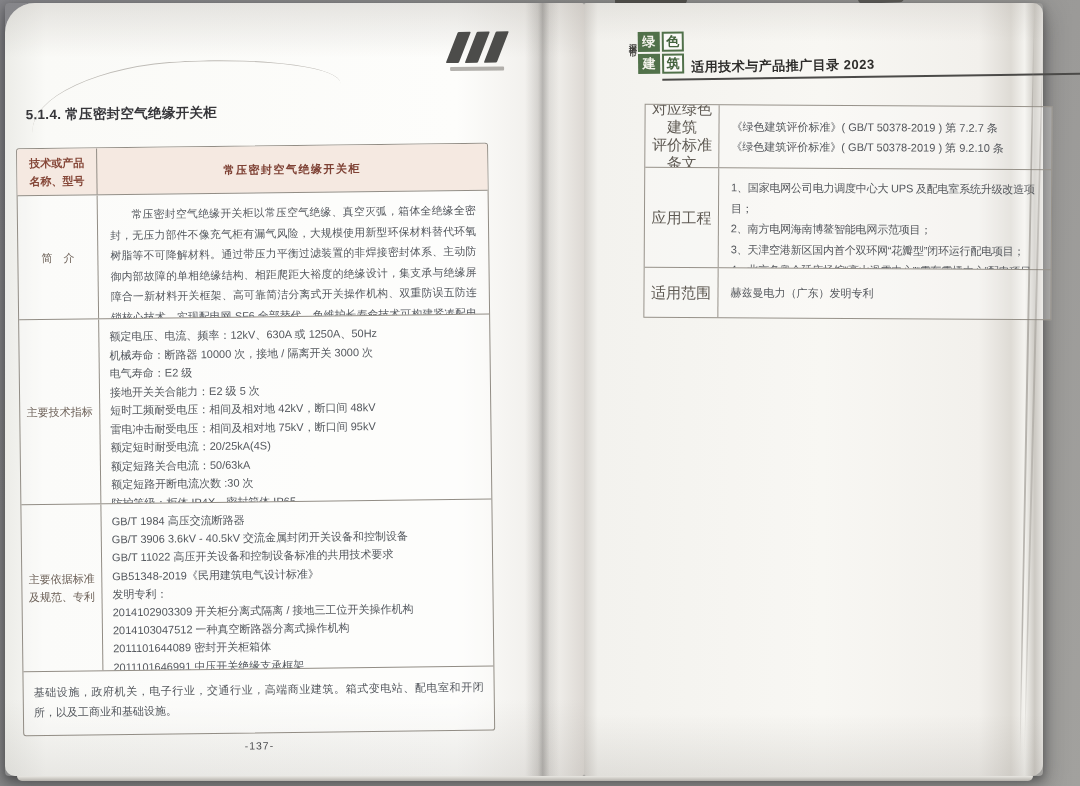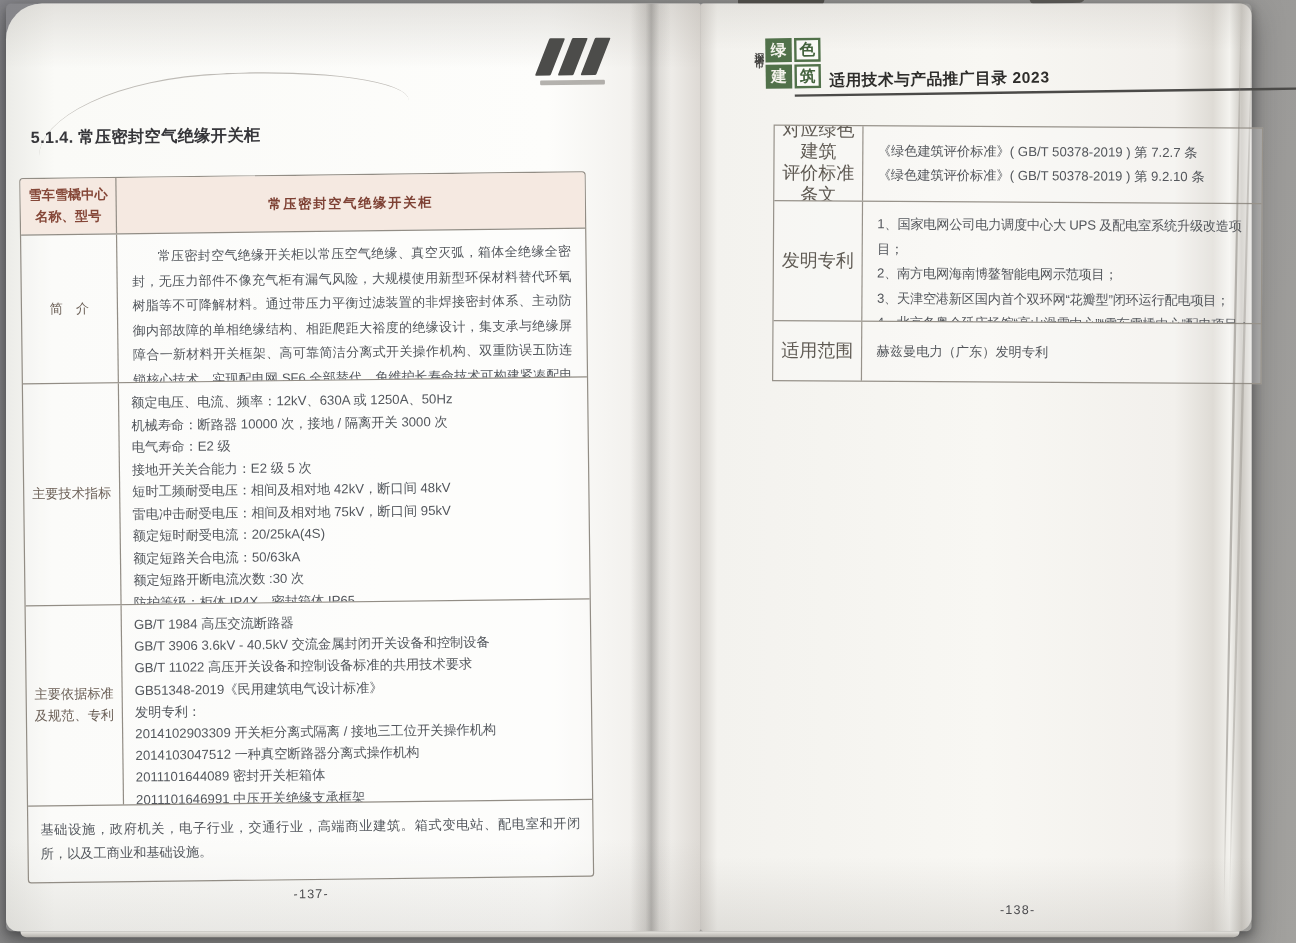--- a/index.html
+++ b/index.html
@@ -139,21 +139,21 @@
               <i></i>
               <i></i>
           </div>
           <div class="pub-caption"></div>
         </div>
 
         <div class="sec-title">5.1.4. 常压密封空气绝缘开关柜</div>
 
         <div class="ltable">
           <div class="lrow head">
-            <div class="lcell label">雪车雪橇中心
+            <div class="lcell label">技术或产品
 名称、型号</div>
             <div class="lcell value head-title">常压密封空气绝缘开关柜</div>
           </div>
 
           <div class="lrow intro">
             <div class="lcell label">简　介</div>
             <div class="lcell value intro">常压密封空气绝缘开关柜以常压空气绝缘、真空灭弧，箱体全绝缘全密封，无压力部件不像充气柜有漏气风险，大规模使用新型环保材料替代环氧树脂等不可降解材料。通过带压力平衡过滤装置的非焊接密封体系、主动防御内部故障的单相绝缘结构、相距爬距大裕度的绝缘设计，集支承与绝缘屏障合一新材料开关框架、高可靠简洁分离式开关操作机构、双重防误五防连锁核心技术，实现配电网 SF6 全部替代。免维护长寿命技术可构建紧凑配电房。</div>
           </div>
 
           <div class="lrow specs">
@@ -215,37 +215,36 @@
         <div class="rtable">
           <div class="rrow r1">
             <div class="rcell label">对应绿色建筑
 评价标准条文</div>
             <div class="rcell value">
                 <div class="line">《绿色建筑评价标准》( GB/T 50378-2019 ) 第 7.2.7 条</div>
                 <div class="line">《绿色建筑评价标准》( GB/T 50378-2019 ) 第 9.2.10 条</div>
               </div>
           </div>
           <div class="rrow r2">
-            <div class="rcell label">发明专利</div>
+            <div class="rcell label">应用工程</div>
             <div class="rcell value">
                 <div class="line">1、国家电网公司电力调度中心大 UPS 及配电室系统升级改造项目；</div>
                 <div class="line">2、南方电网海南博鳌智能电网示范项目；</div>
                 <div class="line">3、天津空港新区国内首个双环网“花瓣型”闭环运行配电项目；</div>
                 <div class="line">4、北京冬奥会延庆场馆“高山滑雪中心”“雪车雪橇中心”配电项目；</div>
               </div>
           </div>
           <div class="rrow r3">
             <div class="rcell label">适用范围</div>
             <div class="rcell value">
                 <div class="line">赫兹曼电力（广东）发明专利</div>
               </div>
           </div>
         </div>
 
-        <div class="pageno rp">-138-</div>
       </div>
 
       <div class="curl c1"></div>
       <div class="curl c2"></div>
     </div>
 
     <div class="gutter"></div>
   </div>
 </div>
 

